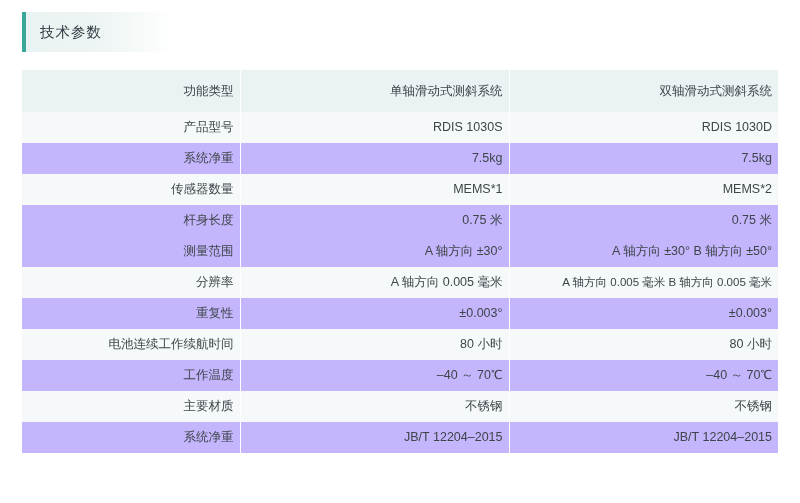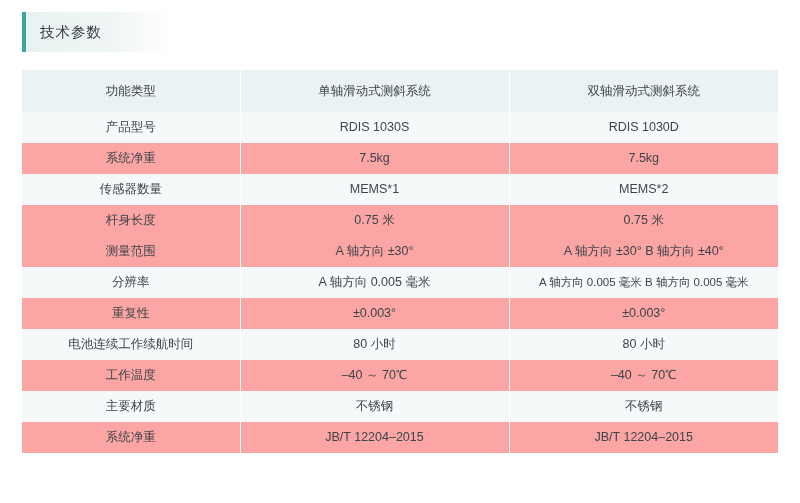--- a/index.html
+++ b/index.html
@@ -59,21 +59,21 @@
     width: 756px;
     table-layout: fixed;
   }
   table.spec col.c1 { width: 218px; }
   table.spec col.c2 { width: 269px; }
   table.spec col.c3 { width: 269px; }
 
   table.spec td,
   table.spec th {
     border-right: 1px solid #ffffff;
-    text-align: center;
+    text-align: right;
     vertical-align: middle;
     font-weight: normal;
     font-size: 12.5px;
     color: #3d4549;
     padding: 0 6px;
     line-height: 1.35;
   }
   table.spec td:last-child,
   table.spec th:last-child {
     border-right: none;
@@ -81,21 +81,21 @@
   }
 
   thead th {
     height: 42px;
     background: #eaf2f3;
     font-size: 13px;
     color: #2f3b42;
   }
   tbody tr { height: 31px; }
   tbody tr.odd  td { background: #f5f9fa; }
-  tbody tr.even td { background: #fca5a5; }
+  tbody tr.even td { background: #c4b5fd; }
 
   td.label { color: #3d4549; }
   td.val   { color: #3d4549; }
   td.val.small { font-size: 11.5px; }
 </style>
 </head>
 <body>
 
 <div class="page">
 
@@ -135,21 +135,21 @@
           <td class="val">MEMS*2</td>
         </tr>
         <tr class="even">
           <td class="label">杆身长度</td>
           <td class="val">0.75 米</td>
           <td class="val">0.75 米</td>
         </tr>
         <tr class="even">
           <td class="label">测量范围</td>
           <td class="val">A 轴方向 ±30°</td>
-          <td class="val">A 轴方向 ±30°   B 轴方向 ±40°</td>
+          <td class="val">A 轴方向 ±30°   B 轴方向 ±50°</td>
         </tr>
         <tr class="odd">
           <td class="label">分辨率</td>
           <td class="val">A 轴方向 0.005 毫米</td>
           <td class="val small">A 轴方向 0.005 毫米   B 轴方向 0.005 毫米</td>
         </tr>
         <tr class="even">
           <td class="label">重复性</td>
           <td class="val">±0.003°</td>
           <td class="val">±0.003°</td>

